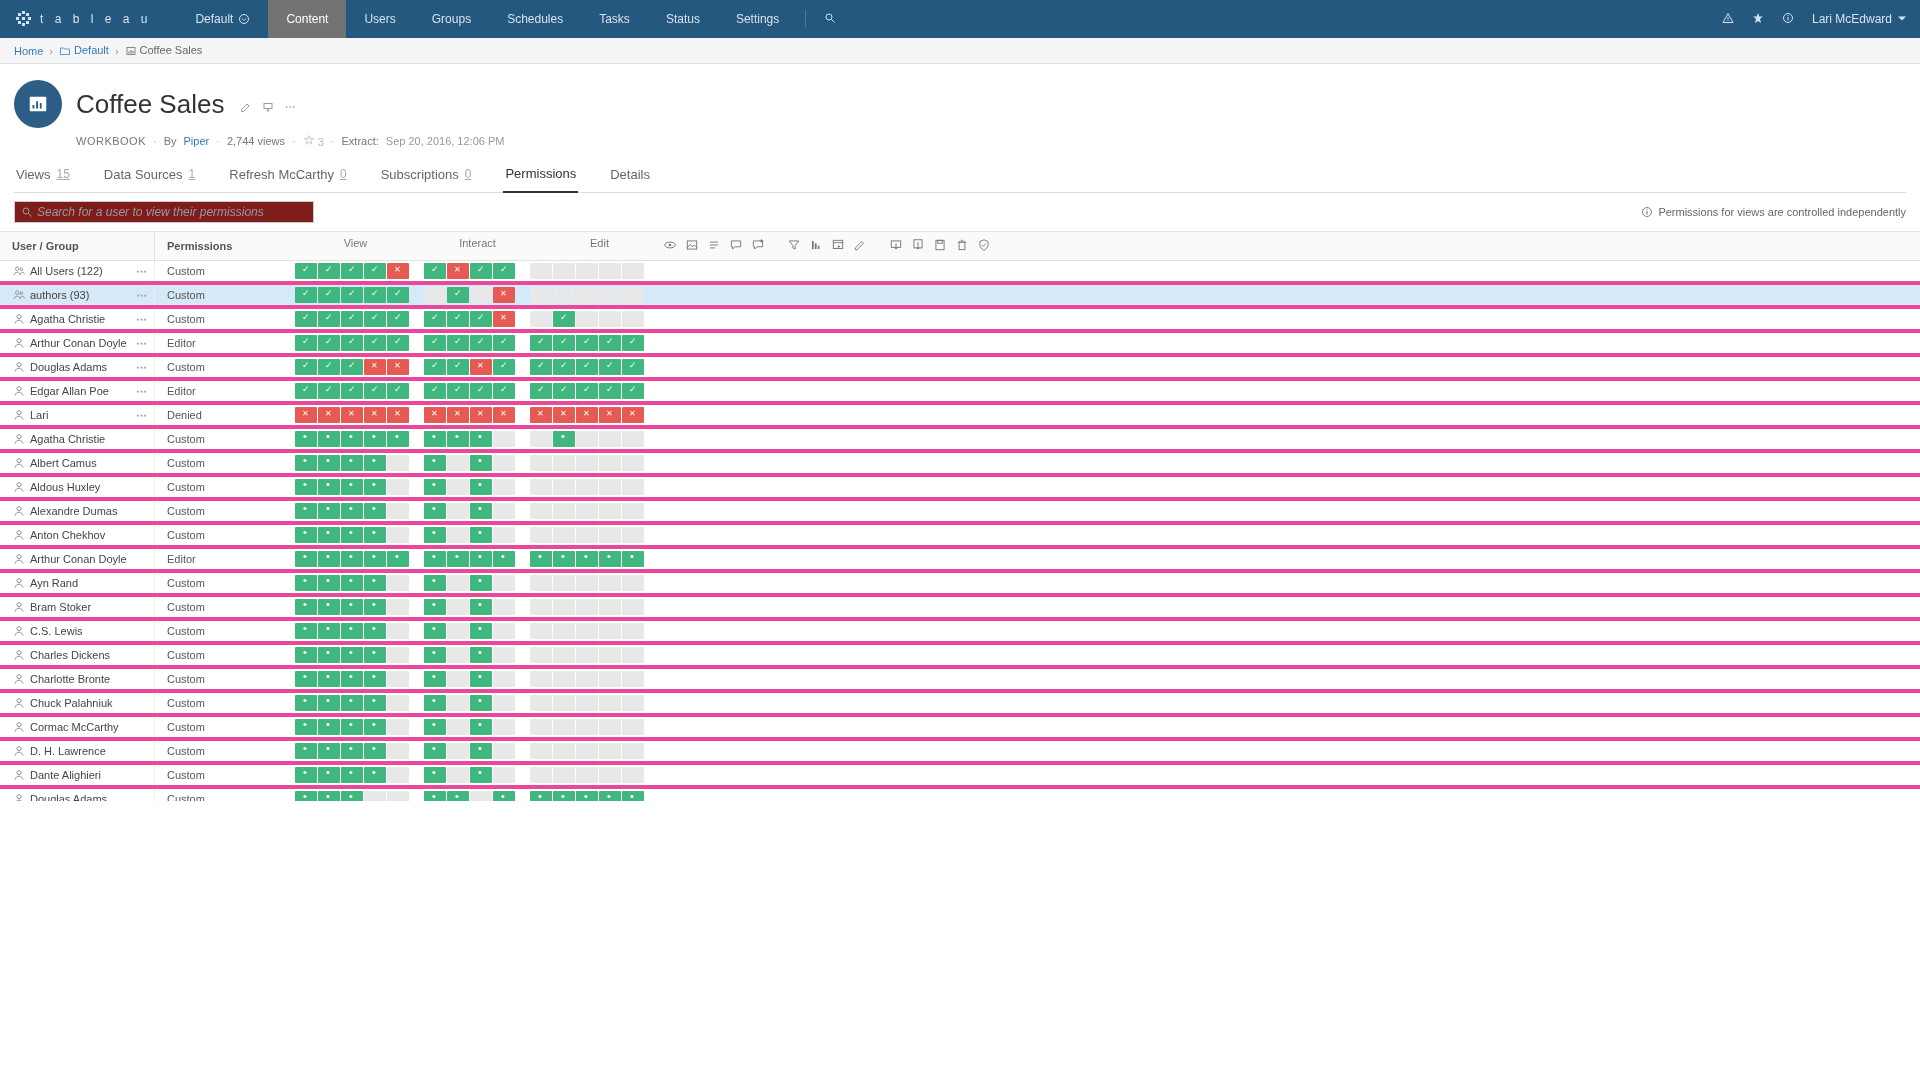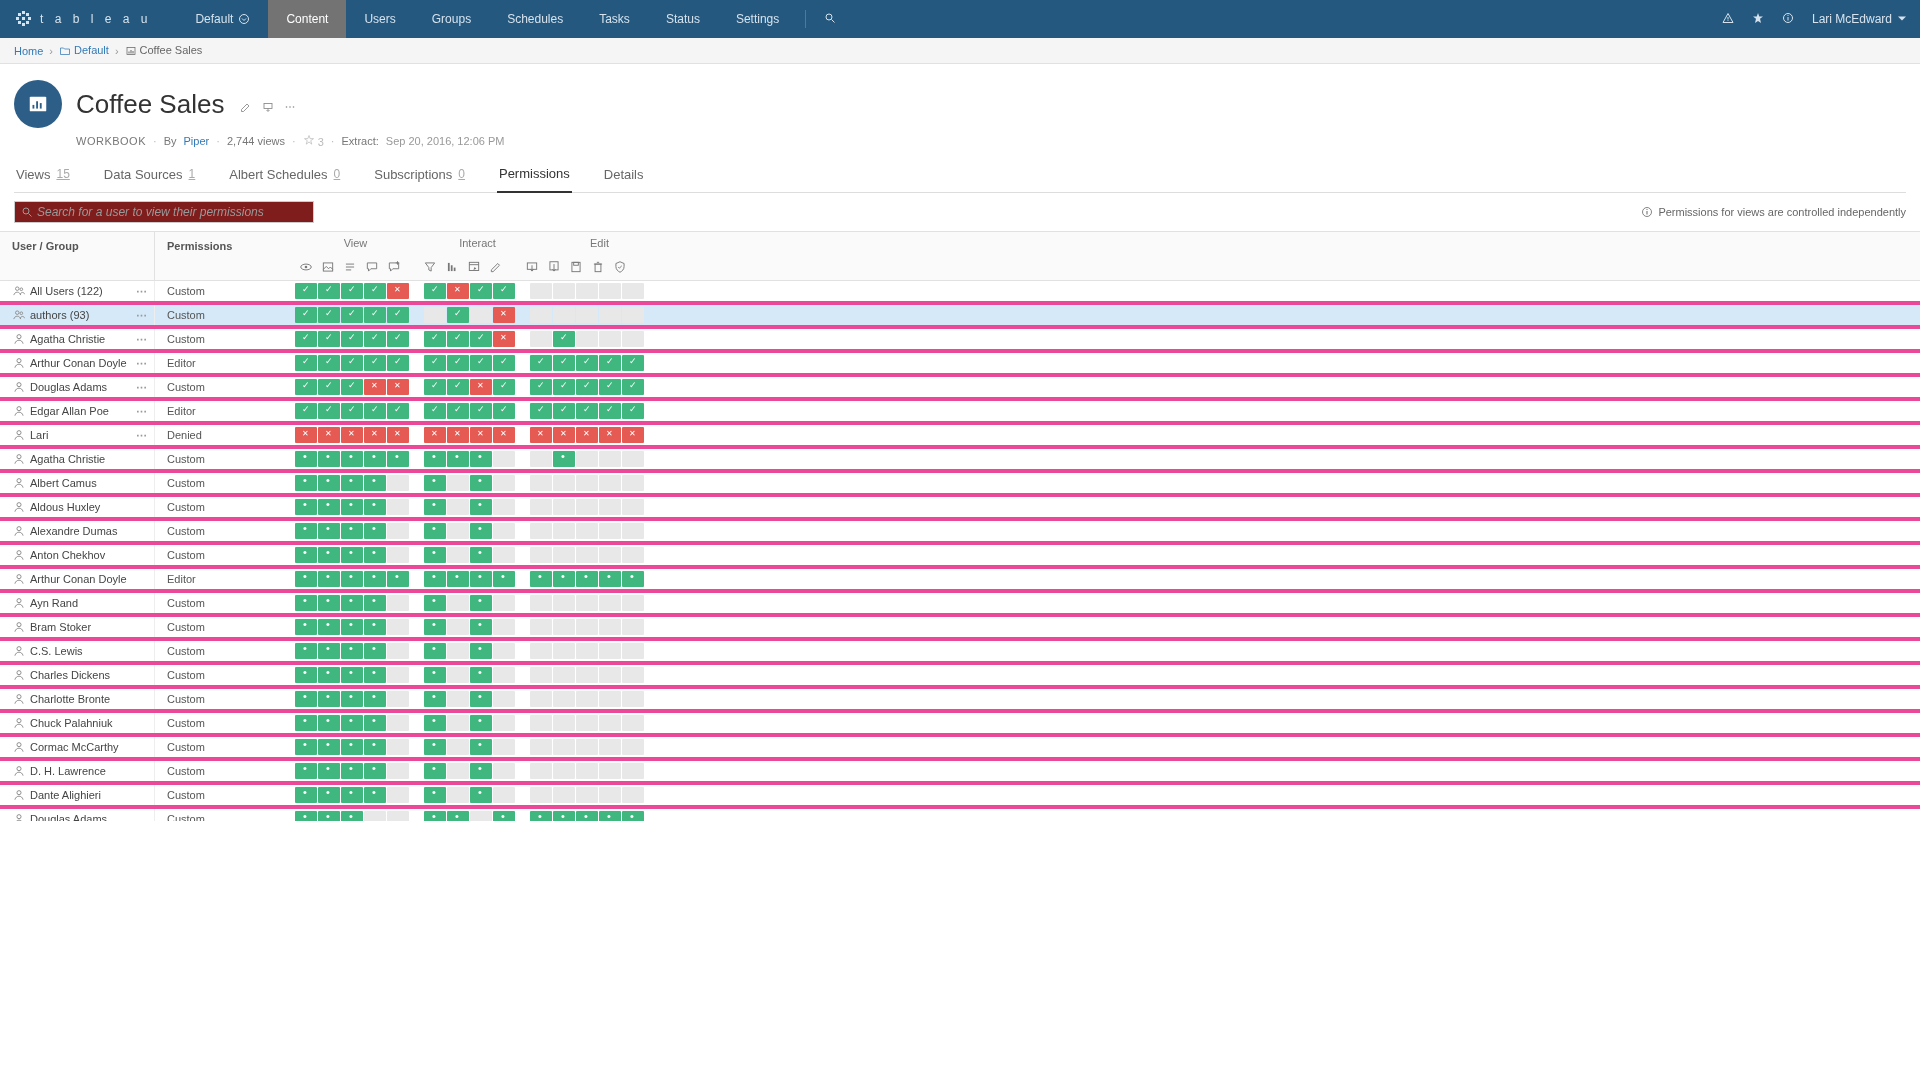--- a/index.html
+++ b/index.html
@@ -57,21 +57,21 @@
   .tool-row { display:flex; align-items:center; padding:8px 14px; }
   .searchbox { width:300px; border:1px solid #ccc; padding:3px 6px; display:flex; align-items:center; gap:4px; color:#999; font-style:italic; font-size:12px; background:#7f1d1d; }
   .notice { margin-left:auto; font-size:11px; color:#666; display:flex; align-items:center; gap:5px; }
 
   
   .perm-wrap { border-top:1px solid #e1e1e1; }
   .perm-header { display:flex; background:#fafafa; border-bottom:1px solid #e1e1e1; }
   .col-user { width:155px; padding:8px 12px; font-weight:600; font-size:11px; color:#555; border-right:1px solid #e1e1e1; }
   .col-perm { width:140px; padding:8px 12px; font-weight:600; font-size:11px; color:#555; }
 
-  .perm-groups { display:flex; flex-direction:column; flex:1; }
+  .perm-groups { display:flex; flex-direction:row; flex:1; }
   .group-titles { display:flex; height:22px; }
   .group-title { text-align:center; font-size:11px; color:#777; border-left:1px solid transparent; padding-top:5px; }
   .g-view { width:120px; margin-left:0; }
   .g-int { width:96px; margin-left:14px; }
   .g-edit { width:120px; margin-left:14px; }
 
   .cap-icons { display:flex; height:26px; align-items:center; padding-left:0; }
   .cap-ic { width:22px; height:18px; display:flex; align-items:center; justify-content:center; color:#777; }
   .cap-ic svg { width:14px; height:14px; }
   .grp-gap { width:14px; }
@@ -228,21 +228,21 @@
 <div class="tabs" id="tabs">
     <div class="tab">
       <span>Views</span>
       <span class="cnt">15</span>
     </div>
     <div class="tab">
       <span>Data Sources</span>
       <span class="cnt">1</span>
     </div>
     <div class="tab">
-      <span>Albert Schedules</span>
+      <span>Refresh McCarthy</span>
       <span class="cnt">0</span>
     </div>
     <div class="tab">
       <span>Subscriptions</span>
       <span class="cnt">0</span>
     </div>
     <div class="tab active">
       <span>Permissions</span>
     </div>
     <div class="tab">

